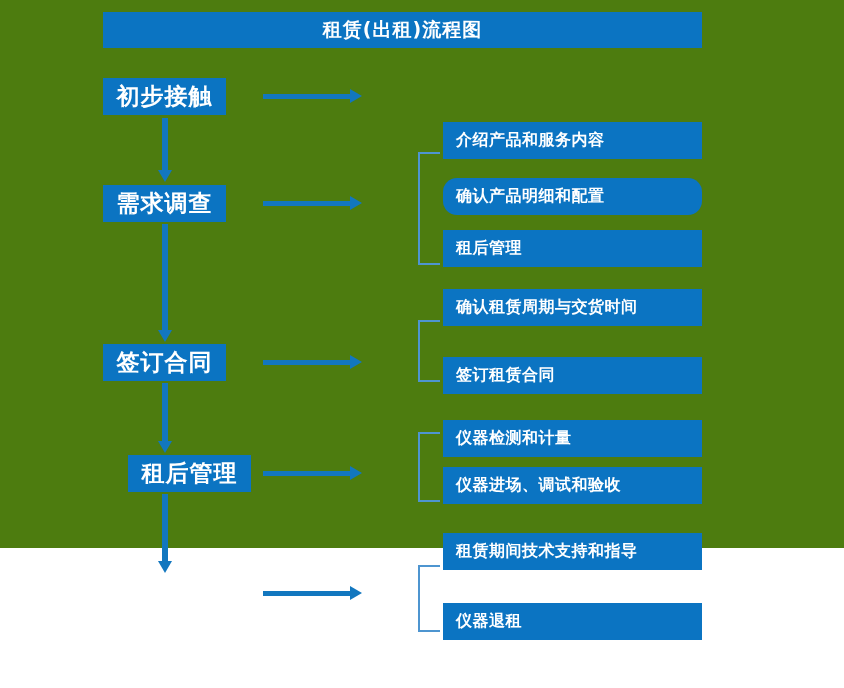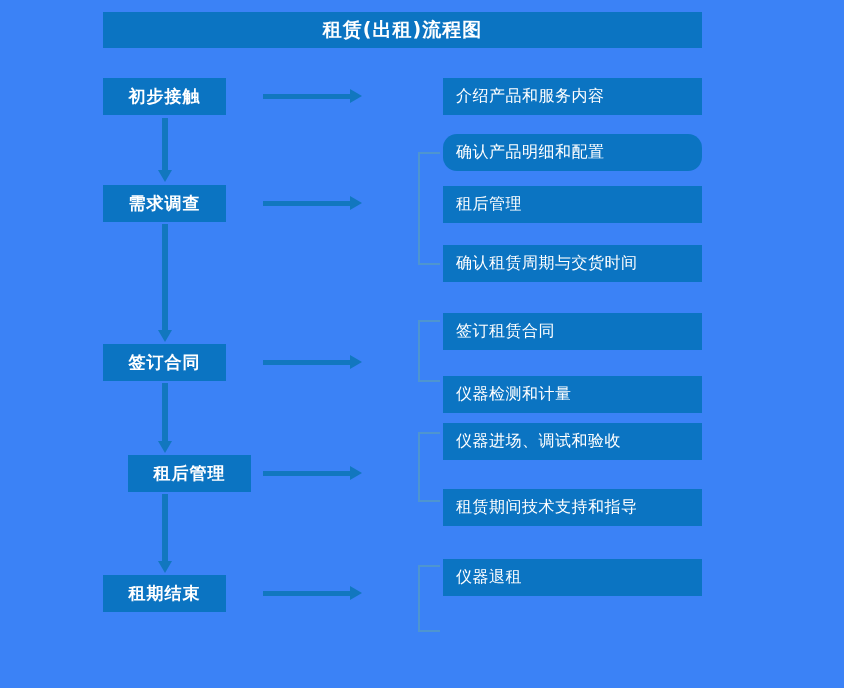--- a/index.html
+++ b/index.html
@@ -9,22 +9,22 @@
   }
   body {
     width: 844px;
     height: 688px;
     font-family: "DejaVu Sans", "Liberation Sans", sans-serif;
     overflow: hidden;
   }
   #canvas {
     position: relative;
     width: 844px;
-    height: 688px;
-    background: #3b82f6;
+    height: 548px;
+    background: #4d7c0f;
   }
 
   
   .title-bar {
     position: absolute;
     left: 103px;
     top: 12px;
     width: 599px;
     height: 36px;
     background: #0B74C2;
@@ -38,43 +38,44 @@
   }
 
   
   .stage-box {
     position: absolute;
     left: 103px;
     width: 123px;
     height: 37px;
     background: #0B74C2;
     color: #ffffff;
-    font-size: 17px;
+    font-size: 23px;
     font-weight: bold;
     display: flex;
     align-items: center;
     justify-content: center;
     letter-spacing: 1px;
   }
 
   
   .detail-box {
     position: absolute;
     left: 443px;
     width: 259px;
     height: 37px;
     background: #0B74C2;
     color: #ffffff;
     font-size: 16px;
-    font-weight: normal;
+    font-weight: bold;
     display: flex;
     align-items: center;
     padding-left: 13px;
     box-sizing: border-box;
     letter-spacing: 0.5px;
+    margin-top: 44px;
   }
 
   
   .h-arrow {
     position: absolute;
     left: 263px;
     width: 99px;
     height: 14px;
   }
   .h-arrow .shaft {
@@ -135,21 +136,20 @@
 <body>
 
 <div id="canvas">
 
   <div class="title-bar">租赁(出租)流程图</div>
 
   <div class="stage-box" style="top:78px;">初步接触</div>
   <div class="stage-box" style="top:185px;">需求调查</div>
   <div class="stage-box" style="top:344px;">签订合同</div>
   <div class="stage-box" style="top:455px;margin-left:25px;">租后管理</div>
-  <div class="stage-box" style="top:575px;">租期结束</div>
 
   <div class="v-arrow" style="top:118px; height:64px;">
     <div class="shaft" style="height:52px;"></div>
     <div class="head"></div>
   </div>
   <div class="v-arrow" style="top:224px; height:118px;">
     <div class="shaft" style="height:106px;"></div>
     <div class="head"></div>
   </div>
   <div class="v-arrow" style="top:383px; height:70px;">

